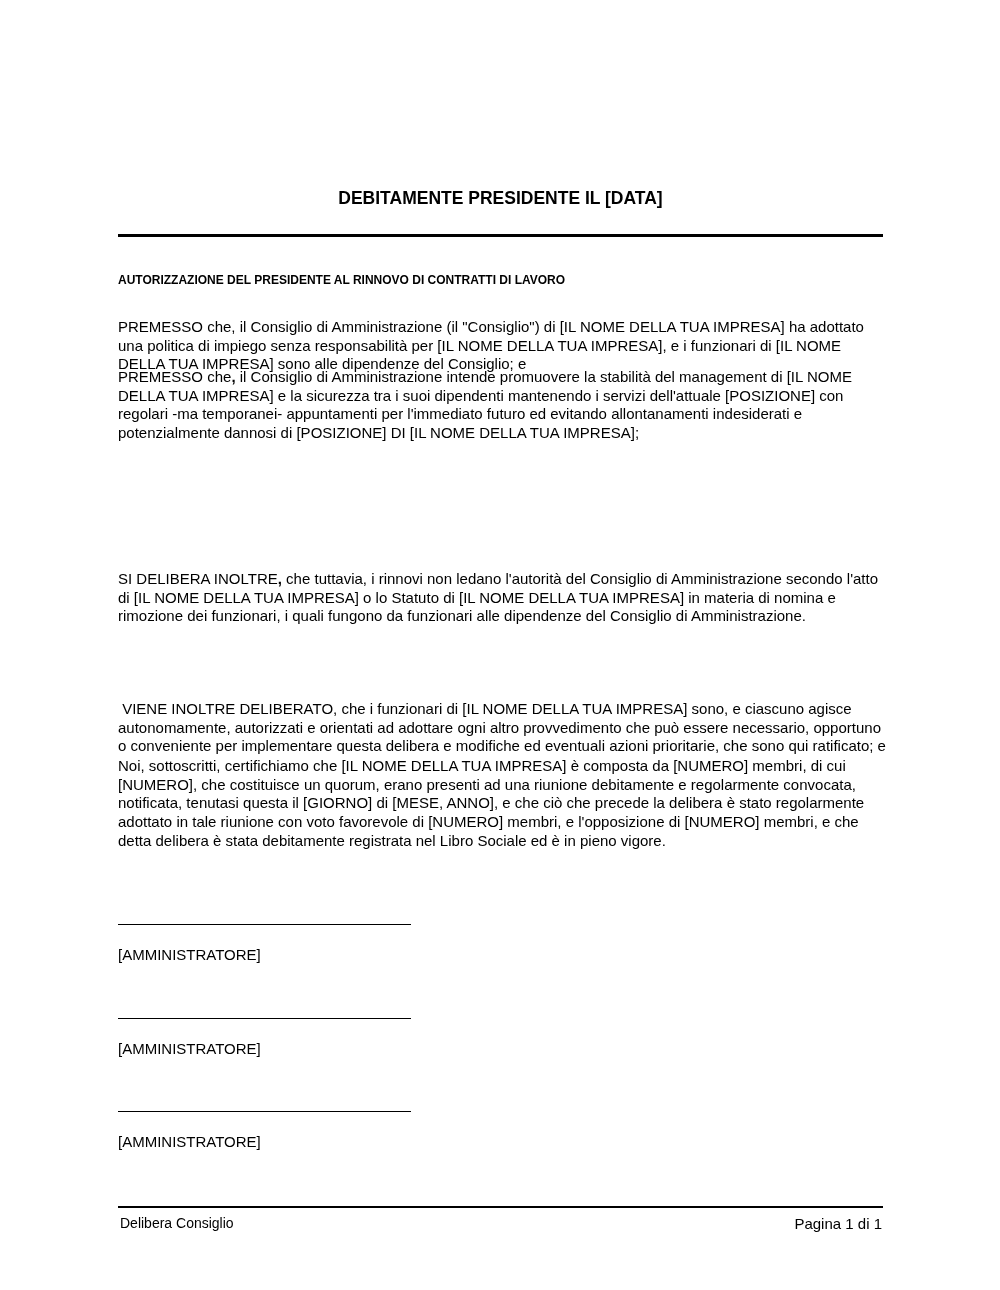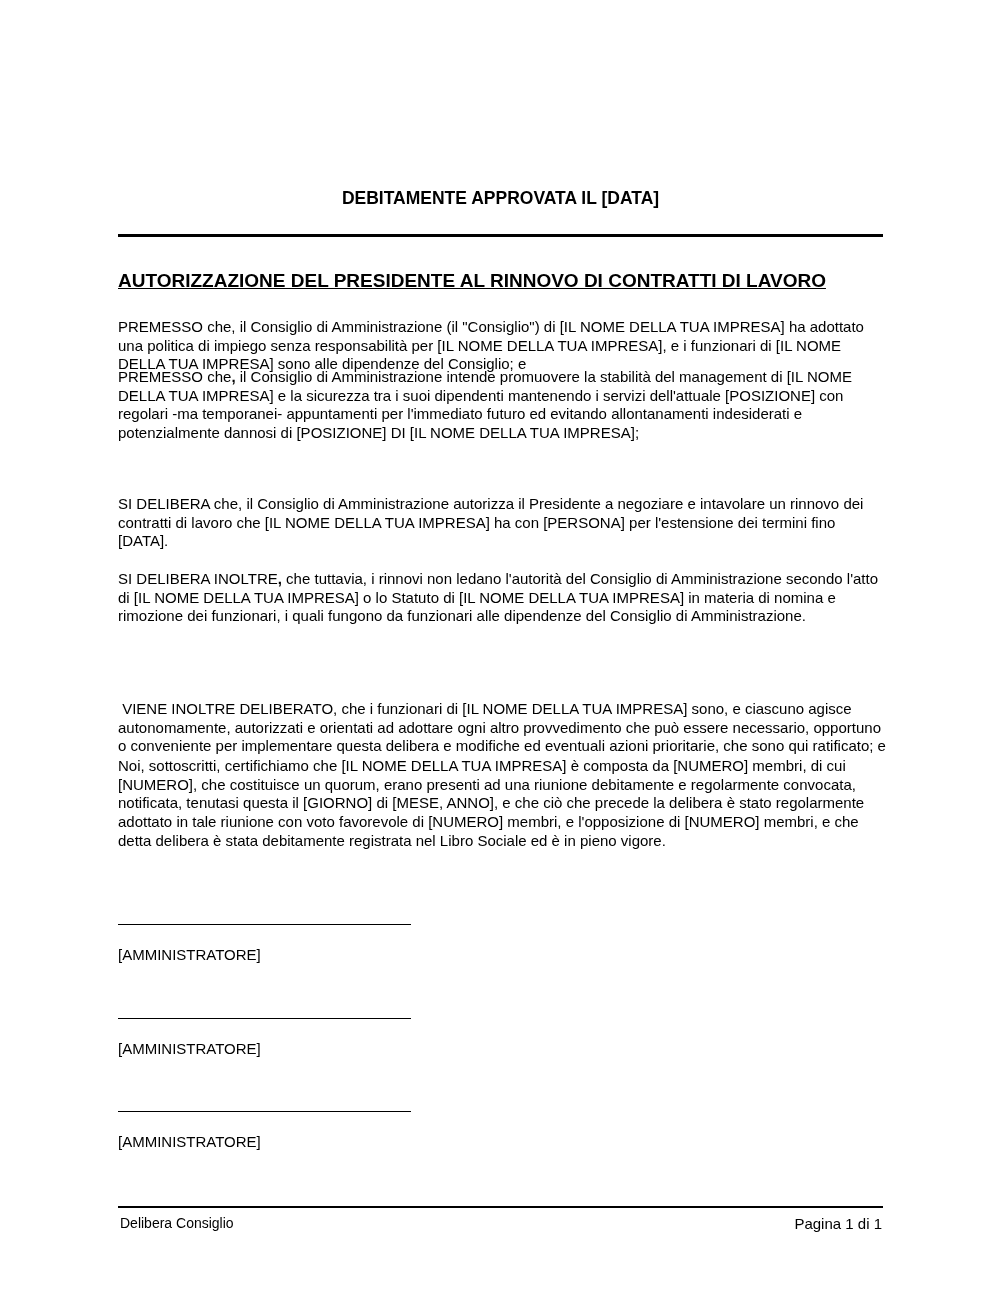--- a/index.html
+++ b/index.html
@@ -2,21 +2,21 @@
 <html><head>
   <meta charset="utf-8">
   <style>
     html, body { margin: 0; padding: 0; background: #ffffff; }
     body { width: 1000px; height: 1290px; position: relative; font-family: "Liberation Sans", sans-serif; color: #000; overflow: hidden; }
     .page { position: absolute; left: 0; top: 0; width: 1000px; height: 1290px; }
     .title { position: absolute; left: 118px; width: 765px; text-align: center; font-weight: bold; font-size: 17.5px; line-height: 22px; }
     .title1 { top: 119px; }
     .title2 { top: 187px; }
     .rule-thick { position: absolute; left: 118px; width: 765px; top: 234px; height: 3px; background: #000; }
-    .section-heading { position: absolute; left: 118px; top: 271px; font-weight: bold; font-size: 19px; text-decoration: underline; line-height: 19px; }
+    .section-heading { position: absolute; left: 118px; top: 271px; font-weight: bold; font-size: 12px; line-height: 19px; }
     .para { position: absolute; left: 118px; width: 770px; font-size: 15px; line-height: 18.7px; }
     .p1 { top: 318px; }
     .p2 { top: 368px; }
     .p3 { top: 495px; }
     .p4 { top: 570px; }
     .p5 { top: 692px; margin-top: 8px; }
     .p6 { top: 757px; }
     .sig { position: absolute; left: 118px; width: 293px; }
     .sig-line { height: 1px; background: #000; width: 293px; }
     .sig-label { font-size: 15px; line-height: 19px; margin-top: 20px; }
@@ -25,28 +25,27 @@
     .sig3 { top: 1111px; }
     .footer-rule { position: absolute; left: 118px; width: 765px; top: 1206px; height: 2px; background: #000; }
     .footer-left { position: absolute; left: 120px; top: 1215px; font-size: 14px; }
     .footer-right { position: absolute; right: 118px; top: 1215px; font-size: 15px; }
     b { font-weight: bold; }
   </style>
 </head>
 <body>
 
 <div class="page">
-  <div class="title title2">DEBITAMENTE APPROVATA IL [DATA]</div>
+  <div class="title title2">DEBITAMENTE PRESIDENTE IL [DATA]</div>
   <div class="rule-thick"></div>
 
   <div class="section-heading">AUTORIZZAZIONE DEL PRESIDENTE AL RINNOVO DI CONTRATTI DI LAVORO</div>
 
   <div class="para p1">PREMESSO che, il Consiglio di Amministrazione (il "Consiglio") di [IL NOME DELLA TUA IMPRESA] ha adottato una politica di impiego senza responsabilità per [IL NOME DELLA TUA IMPRESA], e i funzionari di [IL NOME DELLA TUA IMPRESA] sono alle dipendenze del Consiglio; e</div>
   <div class="para p2"><span>PREMESSO che</span><b>,</b><span> il Consiglio di Amministrazione intende promuovere la stabilità del management di [IL NOME DELLA TUA IMPRESA] e la sicurezza tra i suoi dipendenti mantenendo i servizi dell'attuale [POSIZIONE] con regolari -ma temporanei- appuntamenti per l'immediato futuro ed evitando allontanamenti indesiderati e potenzialmente dannosi di [POSIZIONE] DI [IL NOME DELLA TUA IMPRESA];</span></div>
-  <div class="para p3">SI DELIBERA che, il Consiglio di Amministrazione autorizza il Presidente a negoziare e intavolare un rinnovo dei contratti di lavoro che [IL NOME DELLA TUA IMPRESA] ha con [PERSONA] per l'estensione dei termini fino [DATA].</div>
   <div class="para p4"><span>SI DELIBERA INOLTRE</span><b>,</b><span> che tuttavia, i rinnovi non ledano l'autorità del Consiglio di Amministrazione secondo l'atto di [IL NOME DELLA TUA IMPRESA] o lo Statuto di [IL NOME DELLA TUA IMPRESA] in materia di nomina e rimozione dei funzionari, i quali fungono da funzionari alle dipendenze del Consiglio di Amministrazione.</span></div>
   <div class="para p5" style="white-space: pre-wrap;"> VIENE INOLTRE DELIBERATO, che i funzionari di [IL NOME DELLA TUA IMPRESA] sono, e ciascuno agisce autonomamente, autorizzati e orientati ad adottare ogni altro provvedimento che può essere necessario, opportuno o conveniente per implementare questa delibera e modifiche ed eventuali azioni prioritarie, che sono qui ratificato; e</div>
   <div class="para p6">Noi, sottoscritti, certifichiamo che [IL NOME DELLA TUA IMPRESA] è composta da [NUMERO] membri, di cui [NUMERO], che costituisce un quorum, erano presenti ad una riunione debitamente e regolarmente convocata, notificata, tenutasi questa il [GIORNO] di [MESE, ANNO], e che ciò che precede la delibera è stato regolarmente adottato in tale riunione con voto favorevole di [NUMERO] membri, e l'opposizione di [NUMERO] membri, e che detta delibera è stata debitamente registrata nel Libro Sociale ed è in pieno vigore.</div>
 
   <div class="sig sig1">
     <div class="sig-line"></div>
     <div class="sig-label">[AMMINISTRATORE]</div>
   </div>
   <div class="sig sig2">
     <div class="sig-line"></div>

